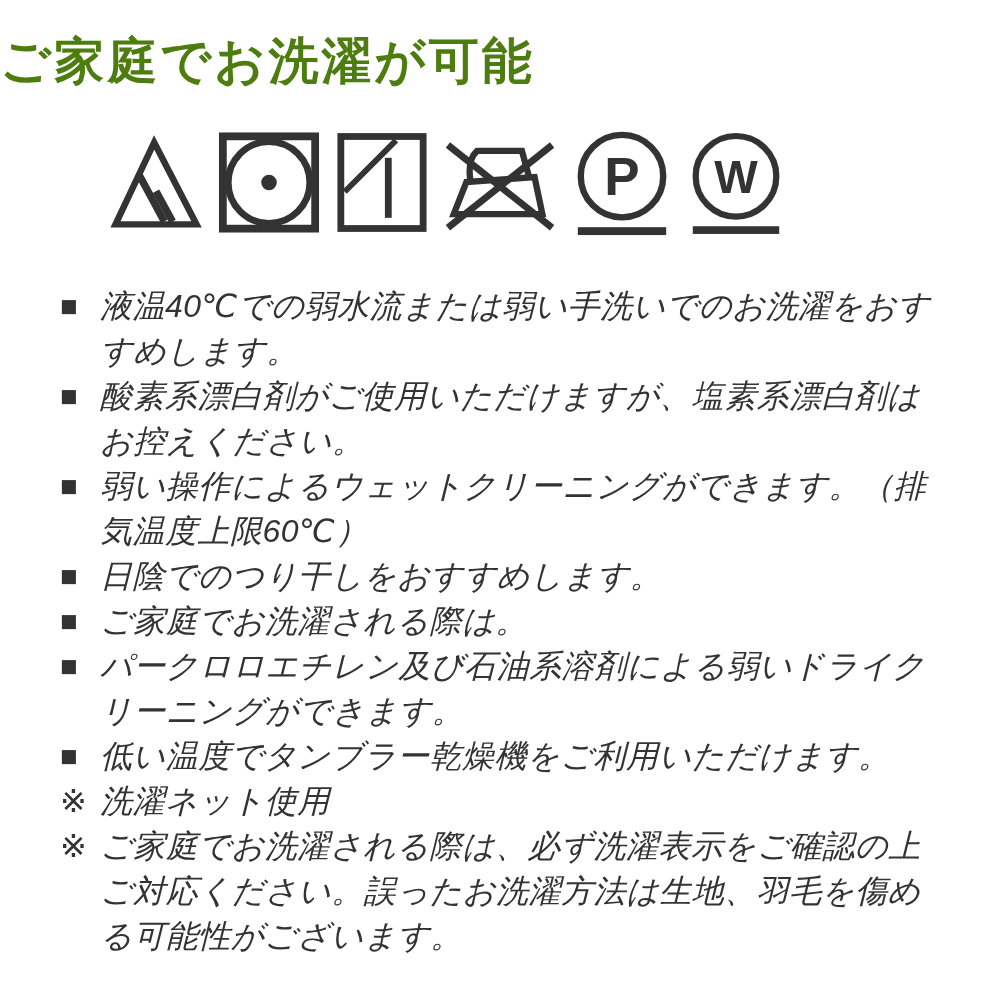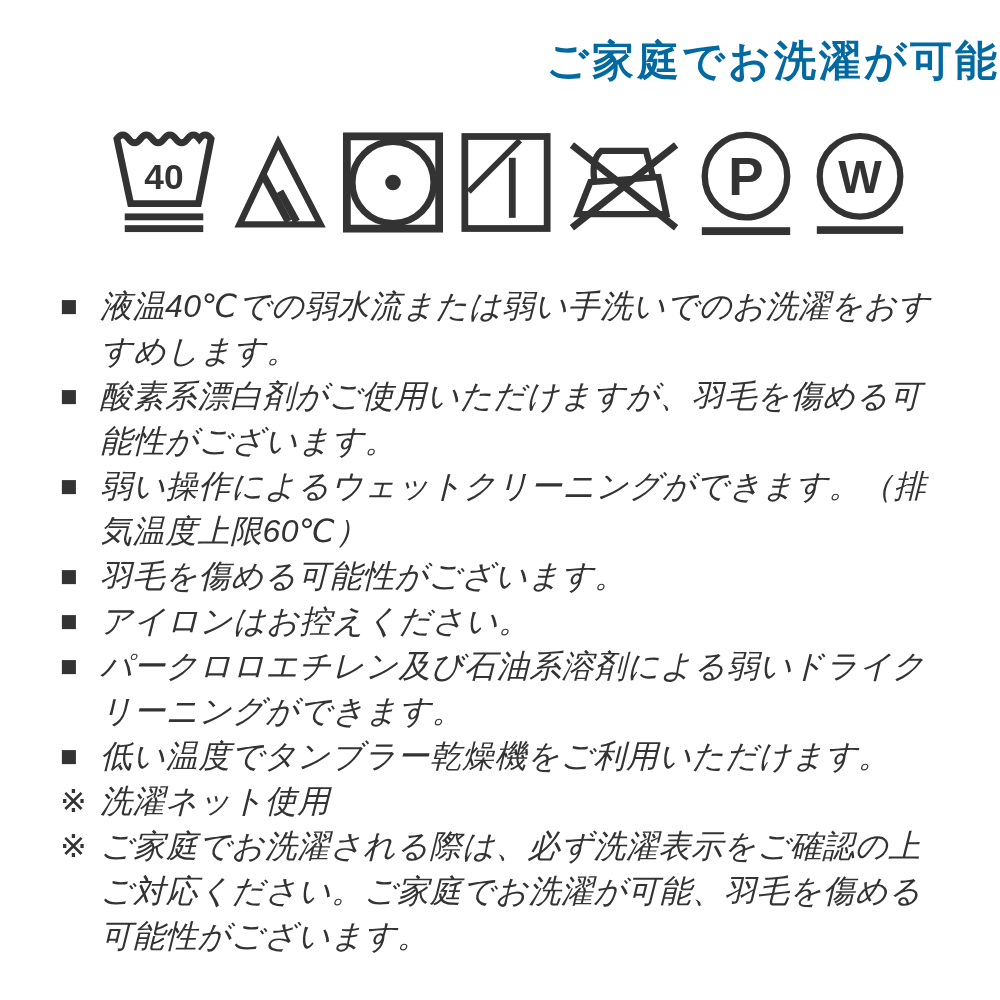--- a/index.html
+++ b/index.html
@@ -7,25 +7,25 @@
     width:1000px;height:1000px;
     background:#ffffff;
     font-family:"Liberation Sans","DejaVu Sans",sans-serif;
     color:#333333;
     overflow:hidden;
   }
   .page-title{
     margin:30px 0 0 0;
     font-family:"Liberation Serif","DejaVu Serif",serif;
     font-weight:600;
-    font-size:42px;
+    font-size:50px;
     line-height:62px;
     letter-spacing:3px;
-    text-align:right;
-    color:#0369a1;
+    text-align:left;
+    color:#4d7c0f;
   }
   .symbols-row{
     display:flex;
     align-items:flex-start;
     gap:16px;
     margin:38px 0 0 110px;
     height:108px;
   }
   .symbols-row svg{display:block;}
   .sym{flex:none;}
@@ -58,28 +58,20 @@
     font-style:italic;
   }
 </style>
 </head>
 <body>
 
 <h1 class="page-title">ご家庭でお洗濯が可能</h1>
 
 <div class="symbols-row">
 
-  <span class="sym">
-    <svg width="108" height="105" viewBox="0 0 110 107">
-      <path class="sym-stroke" stroke-width="7" stroke-linejoin="miter" d="M7,9 Q13,1 19,9 Q25,17 31,9 Q37,1 43,9 Q49,17 55,9 Q61,1 67,9 Q73,17 79,9 Q85,1 91,9 Q97,1 103,9 L90,75 L21,75 Z"></path>
-      <text class="sym-text" x="55" y="60" font-size="36" text-anchor="middle">40</text>
-      <rect class="sym-fill" x="15" y="85" width="80" height="7"></rect>
-      <rect class="sym-fill" x="15" y="97" width="80" height="7"></rect>
-    </svg>
-  </span>
 
   <span class="sym">
     <svg width="92" height="105" viewBox="0 0 100 107">
       <path class="sym-stroke" stroke-width="7" stroke-linejoin="miter" d="M48,10 L94,99 L6,99 Z"></path>
       <line class="sym-stroke" stroke-width="8" x1="31" y1="44" x2="59" y2="96"></line>
       <line class="sym-stroke" stroke-width="8" x1="50" y1="63" x2="68" y2="96"></line>
     </svg>
   </span>
 
   <span class="sym">
@@ -125,43 +117,43 @@
 
 </div>
 
 <div class="care-list">
   <div class="care-item">
     <span class="marker square">■</span>
     <span class="text">液温40℃での弱水流または弱い手洗いでのお洗濯をおすすめします。</span>
   </div>
   <div class="care-item">
     <span class="marker square">■</span>
-    <span class="text">酸素系漂白剤がご使用いただけますが、羽毛を傷める可能性がございます。</span>
+    <span class="text">酸素系漂白剤がご使用いただけますが、塩素系漂白剤はお控えください。</span>
   </div>
   <div class="care-item">
     <span class="marker square">■</span>
     <span class="text">弱い操作によるウェットクリーニングができます。（排気温度上限60℃）</span>
   </div>
   <div class="care-item">
     <span class="marker square">■</span>
-    <span class="text">羽毛を傷める可能性がございます。</span>
+    <span class="text">日陰でのつり干しをおすすめします。</span>
   </div>
   <div class="care-item">
     <span class="marker square">■</span>
-    <span class="text">アイロンはお控えください。</span>
+    <span class="text">ご家庭でお洗濯される際は。</span>
   </div>
   <div class="care-item">
     <span class="marker square">■</span>
     <span class="text">パークロロエチレン及び石油系溶剤による弱いドライクリーニングができます。</span>
   </div>
   <div class="care-item">
     <span class="marker square">■</span>
     <span class="text">低い温度でタンブラー乾燥機をご利用いただけます。</span>
   </div>
   <div class="care-item">
     <span class="marker">※</span>
     <span class="text">洗濯ネット使用</span>
   </div>
   <div class="care-item">
     <span class="marker">※</span>
-    <span class="text">ご家庭でお洗濯される際は、必ず洗濯表示をご確認の上ご対応ください。ご家庭でお洗濯が可能、羽毛を傷める可能性がございます。</span>
+    <span class="text">ご家庭でお洗濯される際は、必ず洗濯表示をご確認の上ご対応ください。誤ったお洗濯方法は生地、羽毛を傷める可能性がございます。</span>
   </div>
 </div>
 
 </body></html>

